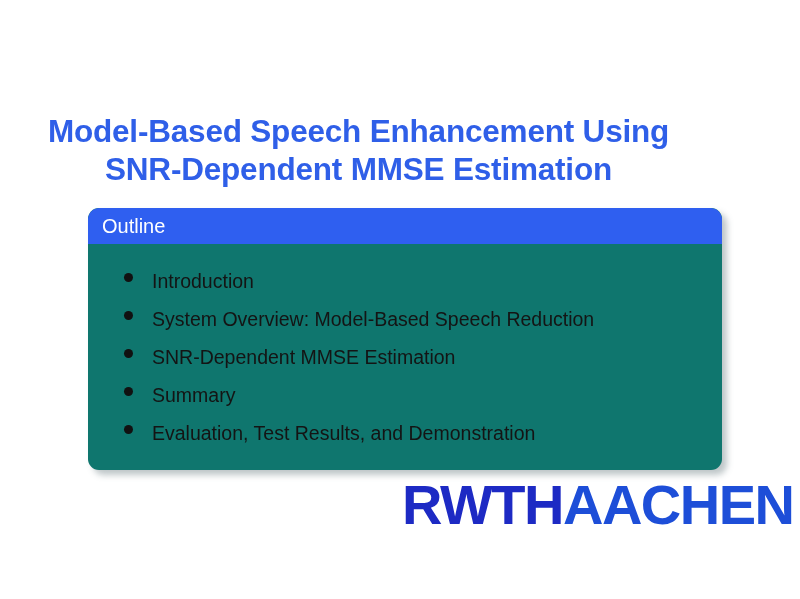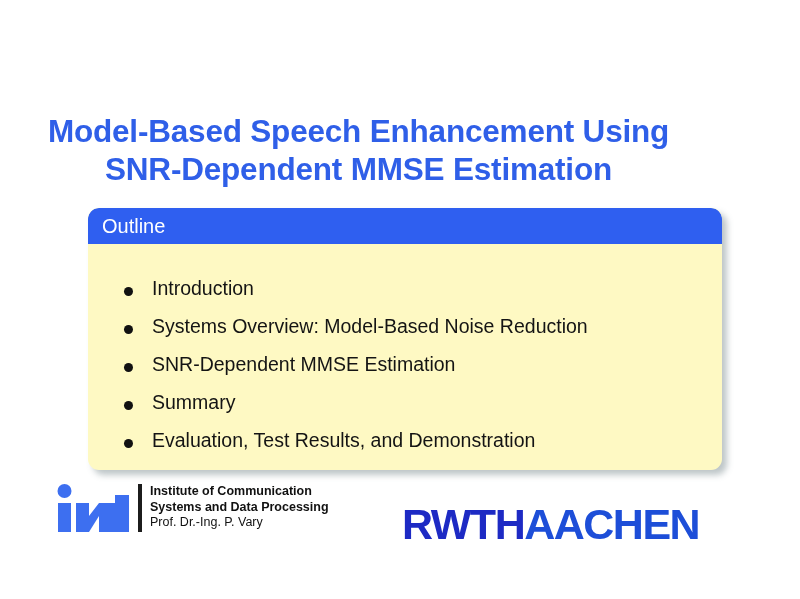--- a/index.html
+++ b/index.html
@@ -43,21 +43,21 @@
   }
 
   
   .outline-panel {
     position: absolute;
     left: 88px;
     top: 208px;
     width: 634px;
     height: 262px;
     border-radius: 11px;
-    background: #fef9c3;
+    background: #0f766e;
     box-shadow: 5px 5px 6px rgba(110, 128, 134, 0.45);
     overflow: hidden;
   }
   .outline-header {
     height: 36px;
     background: #2f5ff0;
     border-top-left-radius: 11px;
     border-top-right-radius: 11px;
     display: flex;
     align-items: center;
@@ -74,21 +74,21 @@
   .outline-body {
     padding: 18px 0 0 0;
   }
   .bullet-list {
     list-style: none;
     margin: 0;
     padding: 0;
   }
   .bullet-item {
     display: flex;
-    align-items: flex-end;
+    align-items: center;
     padding: 0 0 0 36px;
     height: 38px;
   }
   .bullet-dot {
     width: 9px;
     height: 9px;
     border-radius: 50%;
     background: #111111;
     flex: 0 0 auto;
     position: relative;
@@ -143,24 +143,23 @@
   .ind-line.bold { font-weight: bold; }
 
   
   .rwth-lockup {
     position: absolute;
     left: 402px;
     top: 2px;
     display: flex;
     align-items: baseline;
     font-weight: bold;
-    font-size: 43px;
+    font-size: 56px;
     line-height: 46px;
     letter-spacing: -1.5px;
-    margin-top: 19px;
   }
   .rwth-part { color: #1d2ac4; }
   .aachen-part { color: #1d4ed8; }
 </style>
 </head>
 <body>
 
 <div class="slide">
 
   <div class="title-block">
@@ -177,21 +176,21 @@
     <div class="outline-body">
       <ul class="bullet-list">
 
         <li class="bullet-item">
           <span class="bullet-dot"></span>
           <span class="bullet-label">Introduction</span>
         </li>
 
         <li class="bullet-item">
           <span class="bullet-dot"></span>
-          <span class="bullet-label">Systems Overview: Model-Based Noise Reduction</span>
+          <span class="bullet-label">System Overview: Model-Based Speech Reduction</span>
         </li>
 
         <li class="bullet-item">
           <span class="bullet-dot"></span>
           <span class="bullet-label">SNR-Dependent MMSE Estimation</span>
         </li>
 
         <li class="bullet-item">
           <span class="bullet-dot"></span>
           <span class="bullet-label">Summary</span>
@@ -201,42 +200,20 @@
           <span class="bullet-dot"></span>
           <span class="bullet-label">Evaluation, Test Results, and Demonstration</span>
         </li>
 
       </ul>
     </div>
   </div>
 
   <div class="footer">
 
-    <div class="ind-lockup">
-
-      <svg class="ind-mark" viewBox="0 0 78 50">
-
-        <circle cx="8.5" cy="8" r="7" fill="#3d6ff0"></circle>
-
-        <rect x="2" y="20" width="13" height="29" fill="#3d6ff0"></rect>
-
-        <path d="M20 49 L20 20 L33 20 L33 33 L43 20 L56 20 L56 49 L43 49 L43 33 L33 49 Z" fill="#3d6ff0"></path>
-
-        <rect x="59" y="12" width="14" height="37" fill="#3d6ff0"></rect>
-        <path d="M56 20 L59 20 L59 49 L56 49 Z" fill="#3d6ff0"></path>
-      </svg>
-
-      <div class="ind-rule"></div>
-
-      <div class="ind-text">
-        <div class="ind-line bold">Institute of Communication</div>
-        <div class="ind-line bold">Systems and Data Processing</div>
-        <div class="ind-line">Prof. Dr.-Ing. P. Vary</div>
-      </div>
-    </div>
 
     <div class="rwth-lockup">
       <span class="rwth-part">RWTH</span>
       <span class="aachen-part">AACHEN</span>
     </div>
 
   </div>
 
 </div>
 

